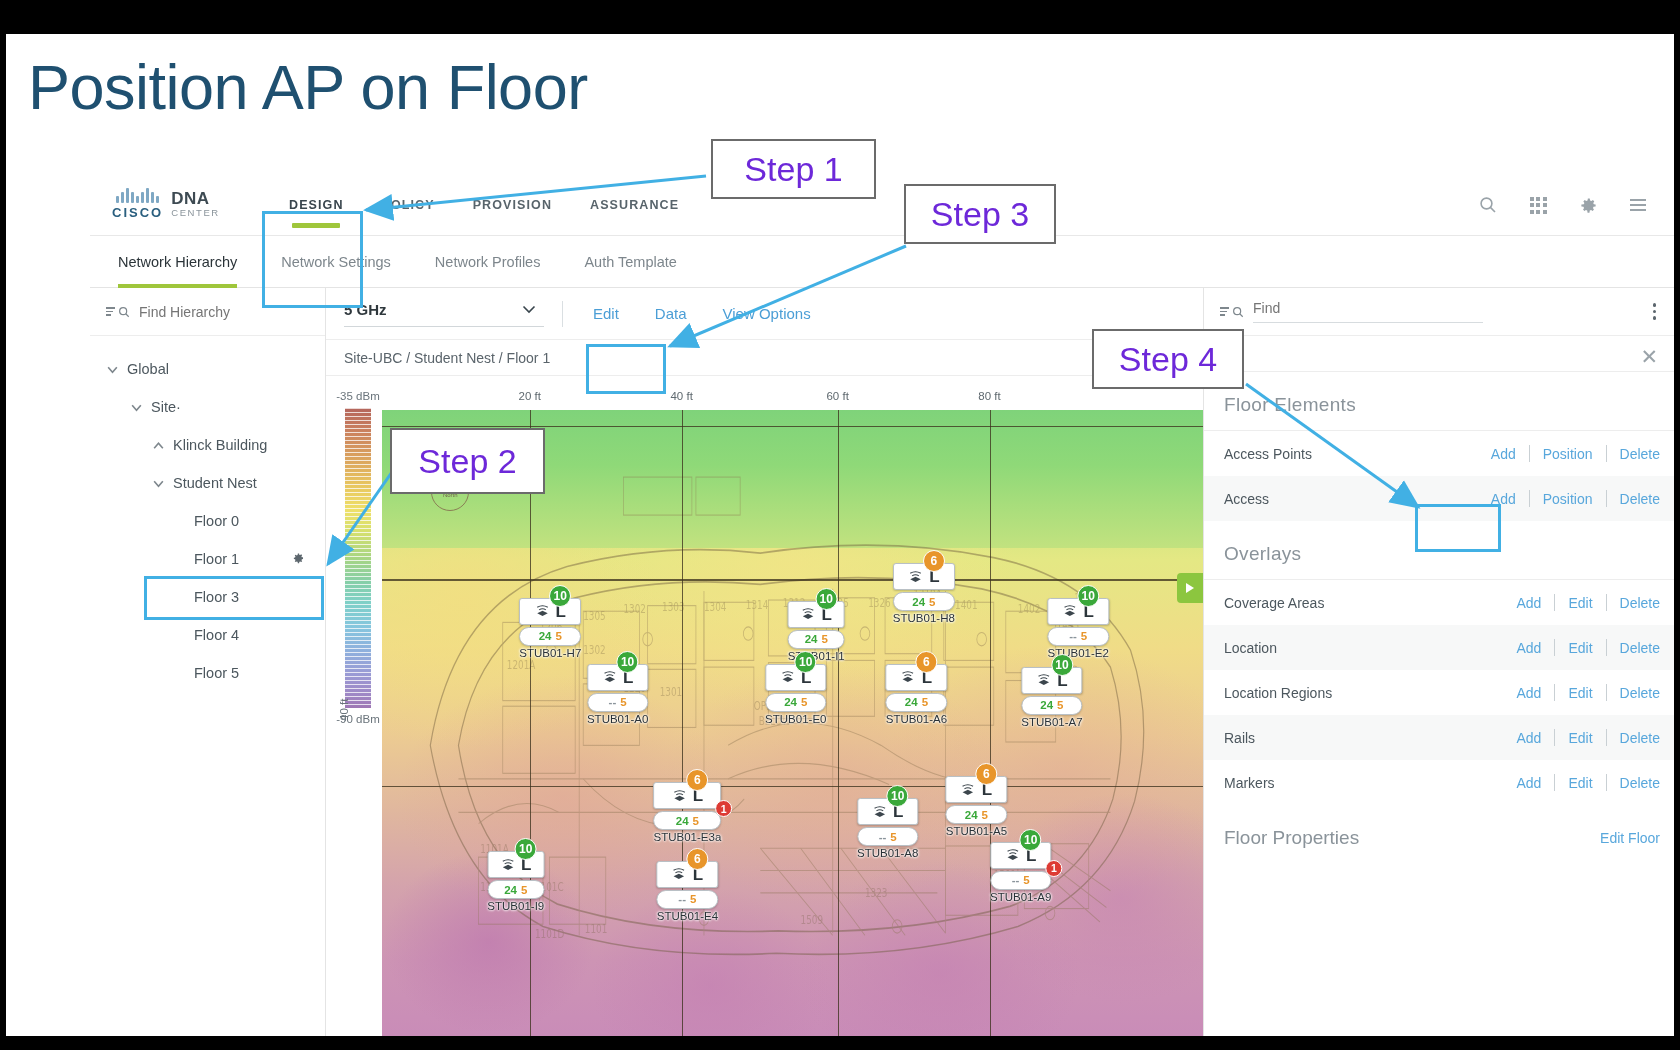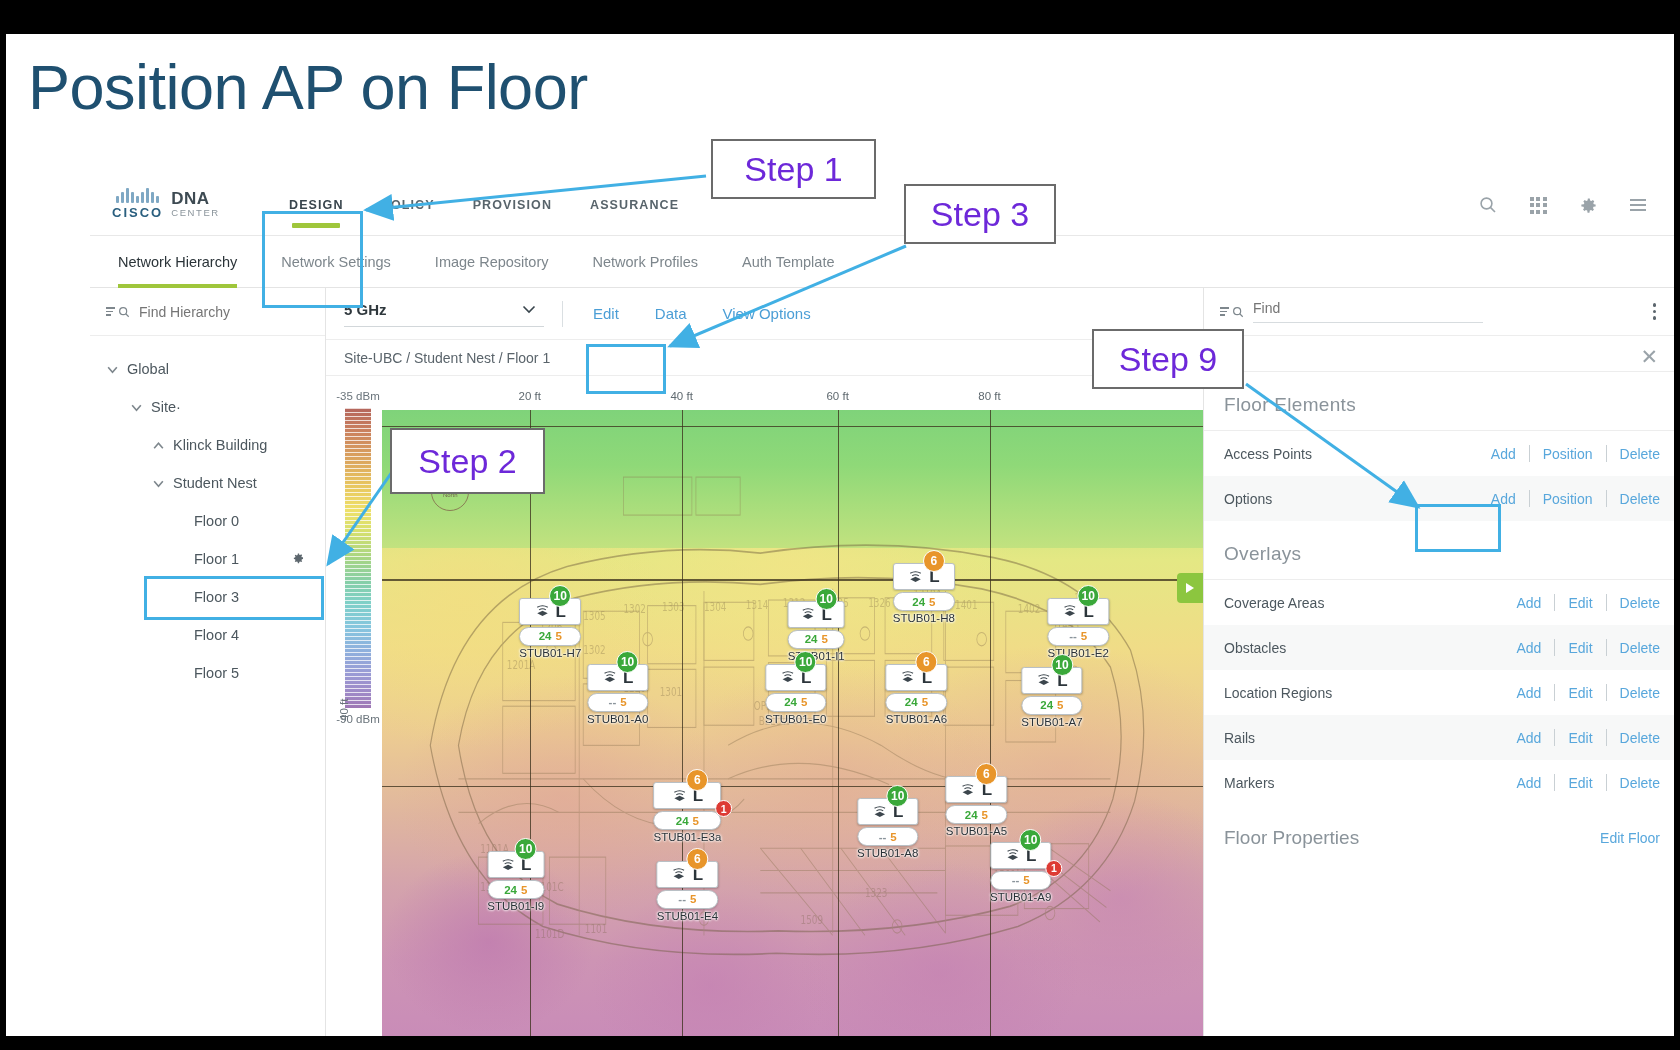--- a/index.html
+++ b/index.html
@@ -274,21 +274,20 @@
                 <span></span>
                 <span></span>
               </span>
         </span>
       </div>
     </div>
 
     <div class="subnav">
       <div class="subnav-item active">Network Hierarchy</div>
       <div class="subnav-item">Network Settings</div>
-      <div class="subnav-item">Image Repository</div>
       <div class="subnav-item">Network Profiles</div>
       <div class="subnav-item">Auth Template</div>
     </div>
 
     <div class="body-row">
 
       <div class="sidebar">
         <div class="find-hier">
           <span class="filt-icon">
             <span class="lines">
@@ -766,21 +765,21 @@
           <span class="pactions">
             <a>Add</a>
             <span class="sep"></span>
             <a>Position</a>
             <span class="sep"></span>
             <a class="last">Delete</a>
           </span>
         </div>
 
         <div class="prow alt">
-          <span>Options</span>
+          <span>Access</span>
           <span class="pactions">
             <a>Add</a>
             <span class="sep"></span>
             <a>Position</a>
             <span class="sep"></span>
             <a class="last">Delete</a>
           </span>
         </div>
 
         <div class="sec-title" style="border-bottom:1px solid #ededed">Overlays</div>
@@ -789,21 +788,21 @@
           <span>Coverage Areas</span>
           <span class="pactions">
             <a>Add</a>
             <span class="sep"></span>
             <a>Edit</a>
             <span class="sep"></span>
             <a class="last">Delete</a>
           </span>
         </div>
         <div class="prow alt">
-          <span>Obstacles</span>
+          <span>Location</span>
           <span class="pactions">
             <a>Add</a>
             <span class="sep"></span>
             <a>Edit</a>
             <span class="sep"></span>
             <a class="last">Delete</a>
           </span>
         </div>
         <div class="prow">
           <span>Location Regions</span>
@@ -846,21 +845,21 @@
   </div>
 
   <div class="hl" style="left:256px; top:177px; width:101px; height:97px;"></div>
   <div class="hl" style="left:138px; top:542px; width:180px; height:44px;"></div>
   <div class="hl" style="left:580px; top:310px; width:80px; height:50px;"></div>
   <div class="hl" style="left:1409px; top:470px; width:86px; height:48px;"></div>
 
   <div class="anno-box" style="left:705px; top:105px; width:165px; height:60px;">Step 1</div>
   <div class="anno-box" style="left:384px; top:394px; width:155px; height:66px;">Step 2</div>
   <div class="anno-box" style="left:898px; top:150px; width:152px; height:60px;text-align:center;">Step 3</div>
-  <div class="anno-box" style="left:1086px; top:295px; width:152px; height:60px;">Step 9</div>
+  <div class="anno-box" style="left:1086px; top:295px; width:152px; height:60px;">Step 4</div>
 
   <svg class="arrows">
     <defs>
       <marker id="ah" markerWidth="11" markerHeight="11" refX="9" refY="5.5" orient="auto">
         <path d="M0,1 L10,5.5 L0,10 Z" fill="#41b0e4"></path>
       </marker>
     </defs>
     <line x1="700" y1="142" x2="360" y2="176" stroke="#41b0e4" stroke-width="3" marker-end="url(#ah)"></line>
     <line x1="395" y1="425" x2="322" y2="530" stroke="#41b0e4" stroke-width="3" marker-end="url(#ah)"></line>
     <line x1="900" y1="212" x2="664" y2="312" stroke="#41b0e4" stroke-width="3" marker-end="url(#ah)"></line>

